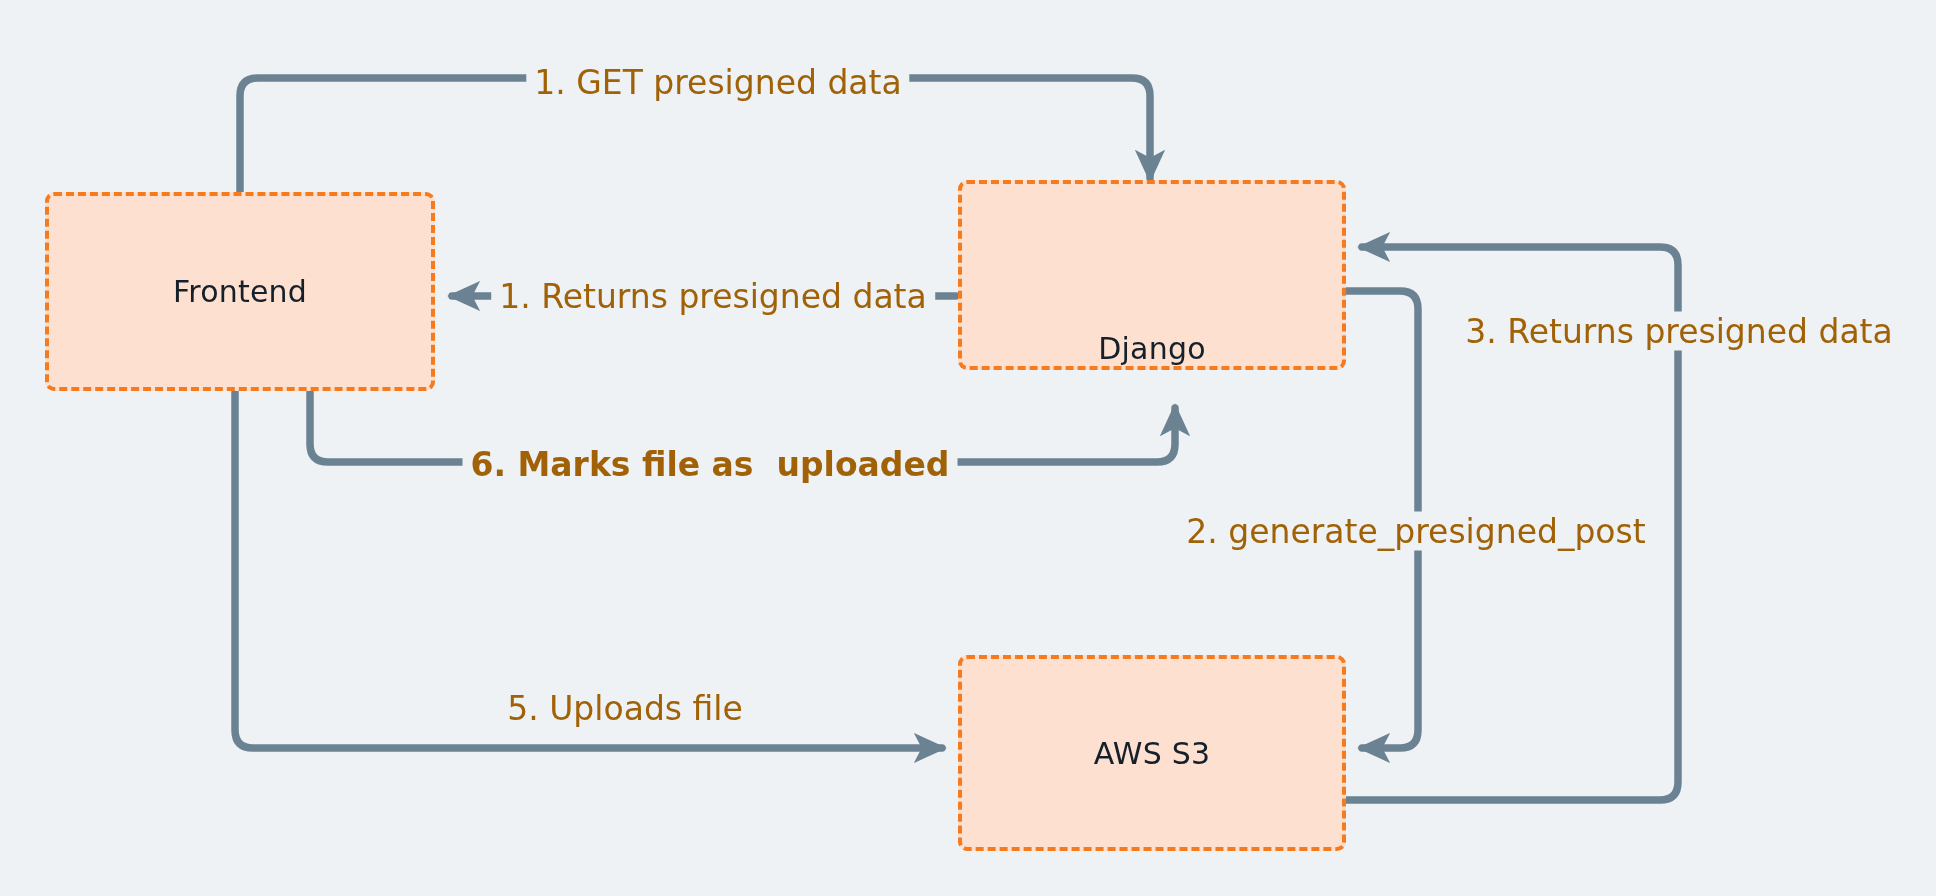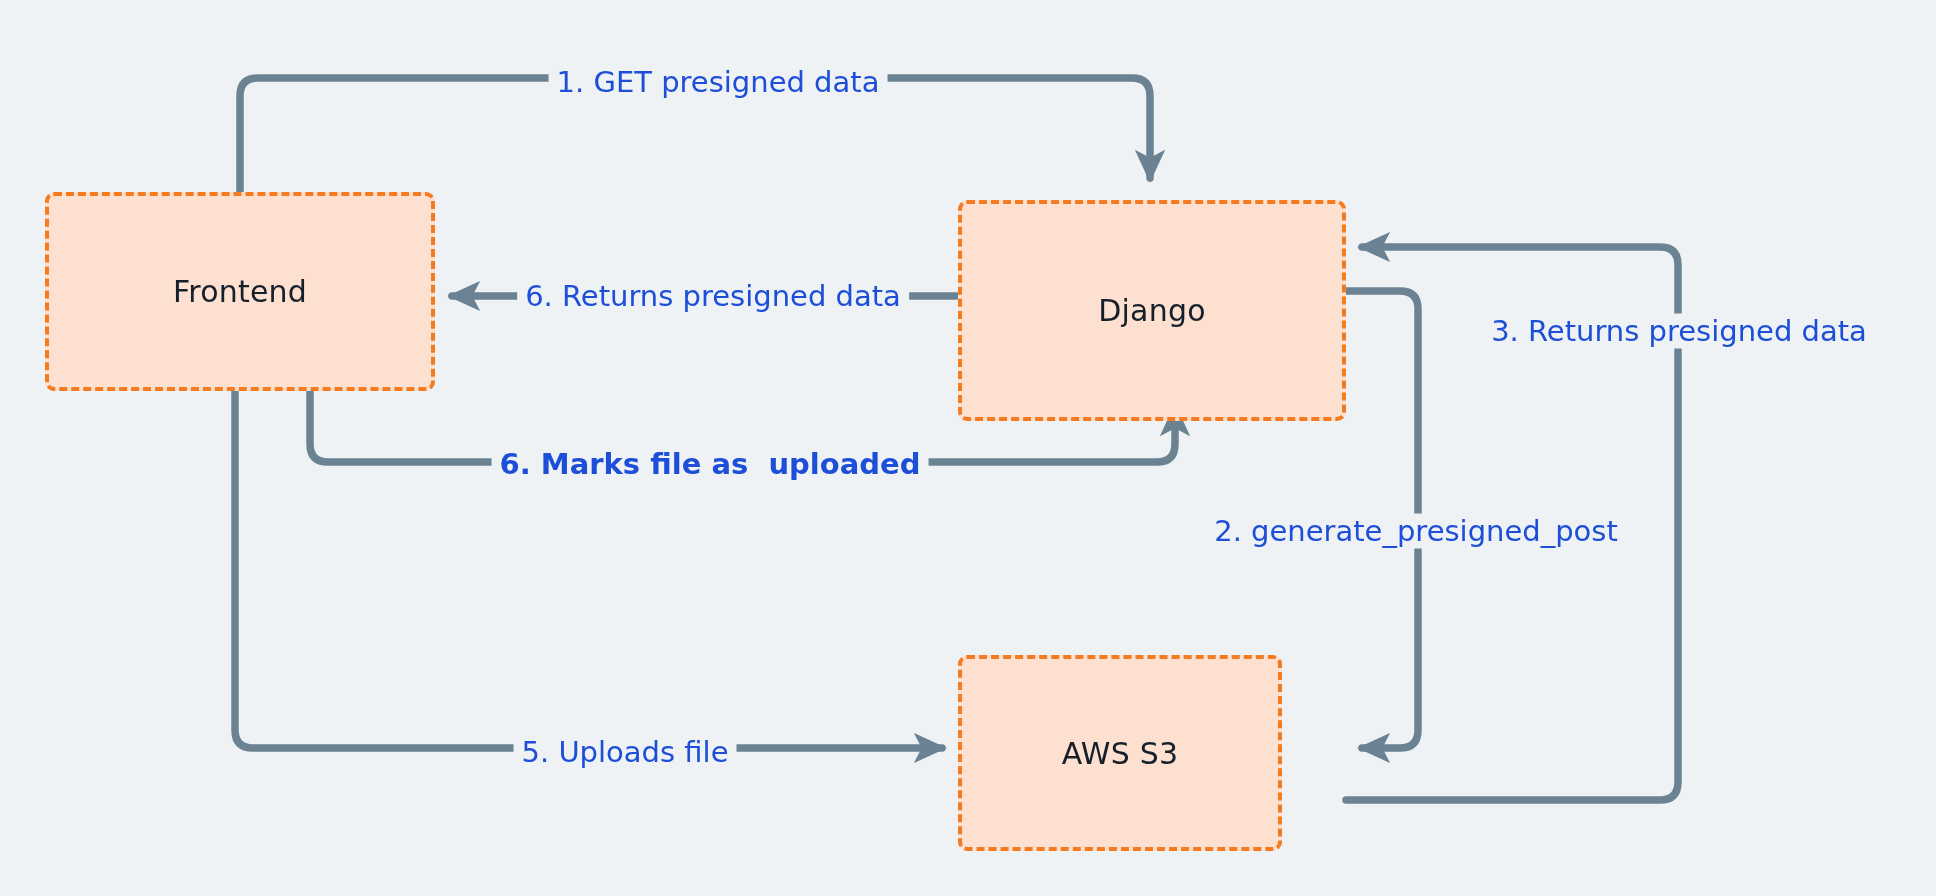--- a/index.html
+++ b/index.html
@@ -39,37 +39,37 @@
     font-size: 30px;
     color: #15202b;
     font-family: "DejaVu Sans", sans-serif;
     letter-spacing: 0.2px;
     white-space: pre;
   }
   .edge-label {
     position: absolute;
     z-index: 3;
     background: #eef2f5;
-    color: #1d4ed8;
-    font-size: 29px;
+    color: #a16207;
+    font-size: 33px;
     font-family: "DejaVu Sans", sans-serif;
     white-space: pre;
     line-height: 1;
     padding: 3px 8px;
     transform: translate(-50%, -50%);
   }
   #node-frontend { left: 45px;  top: 192px; width: 390px; height: 199px; }
-  #node-django   { left: 958px; top: 200px; width: 388px; height: 221px; }
-  #node-awss3    { left: 958px; top: 655px; width: 324px; height: 196px; }
+  #node-django   { left: 958px; top: 180px; width: 388px; height: 190px; align-items: flex-end; }
+  #node-awss3    { left: 958px; top: 655px; width: 388px; height: 196px; }
 
   #lbl-1 { left: 718px;  top: 82px;  }
   #lbl-2 { left: 1416px; top: 531px; }
   #lbl-3 { left: 1679px; top: 331px; }
   #lbl-4 { left: 713px;  top: 296px; }
-  #lbl-5 { left: 625px;  top: 752px; }
+  #lbl-5 { left: 625px;  top: 708px; }
   #lbl-6 { left: 710px;  top: 464px; font-weight: bold; }
 </style>
 </head>
 <body>
 
 <div id="canvas">
 
   <svg id="wires" viewBox="0 0 1936 896" xmlns="http://www.w3.org/2000/svg">
     <defs>
       <marker id="arrow" viewBox="0 0 10 10" refX="8.2" refY="5" markerWidth="4.6" markerHeight="4.6" orient="auto-start-reverse">
@@ -103,19 +103,19 @@
   <div class="node" id="node-awss3">
     <span class="node-label">AWS S3</span>
   </div>
 
   <div class="edge-label" id="lbl-1">1. GET presigned data</div>
 
   <div class="edge-label" id="lbl-2">2. generate_presigned_post</div>
 
   <div class="edge-label" id="lbl-3">3. Returns presigned data</div>
 
-  <div class="edge-label" id="lbl-4">6. Returns presigned data</div>
+  <div class="edge-label" id="lbl-4">1. Returns presigned data</div>
 
   <div class="edge-label" id="lbl-5">5. Uploads file</div>
 
   <div class="edge-label" id="lbl-6">6. Marks file as  uploaded</div>
 
 </div>
 
 </body></html>

